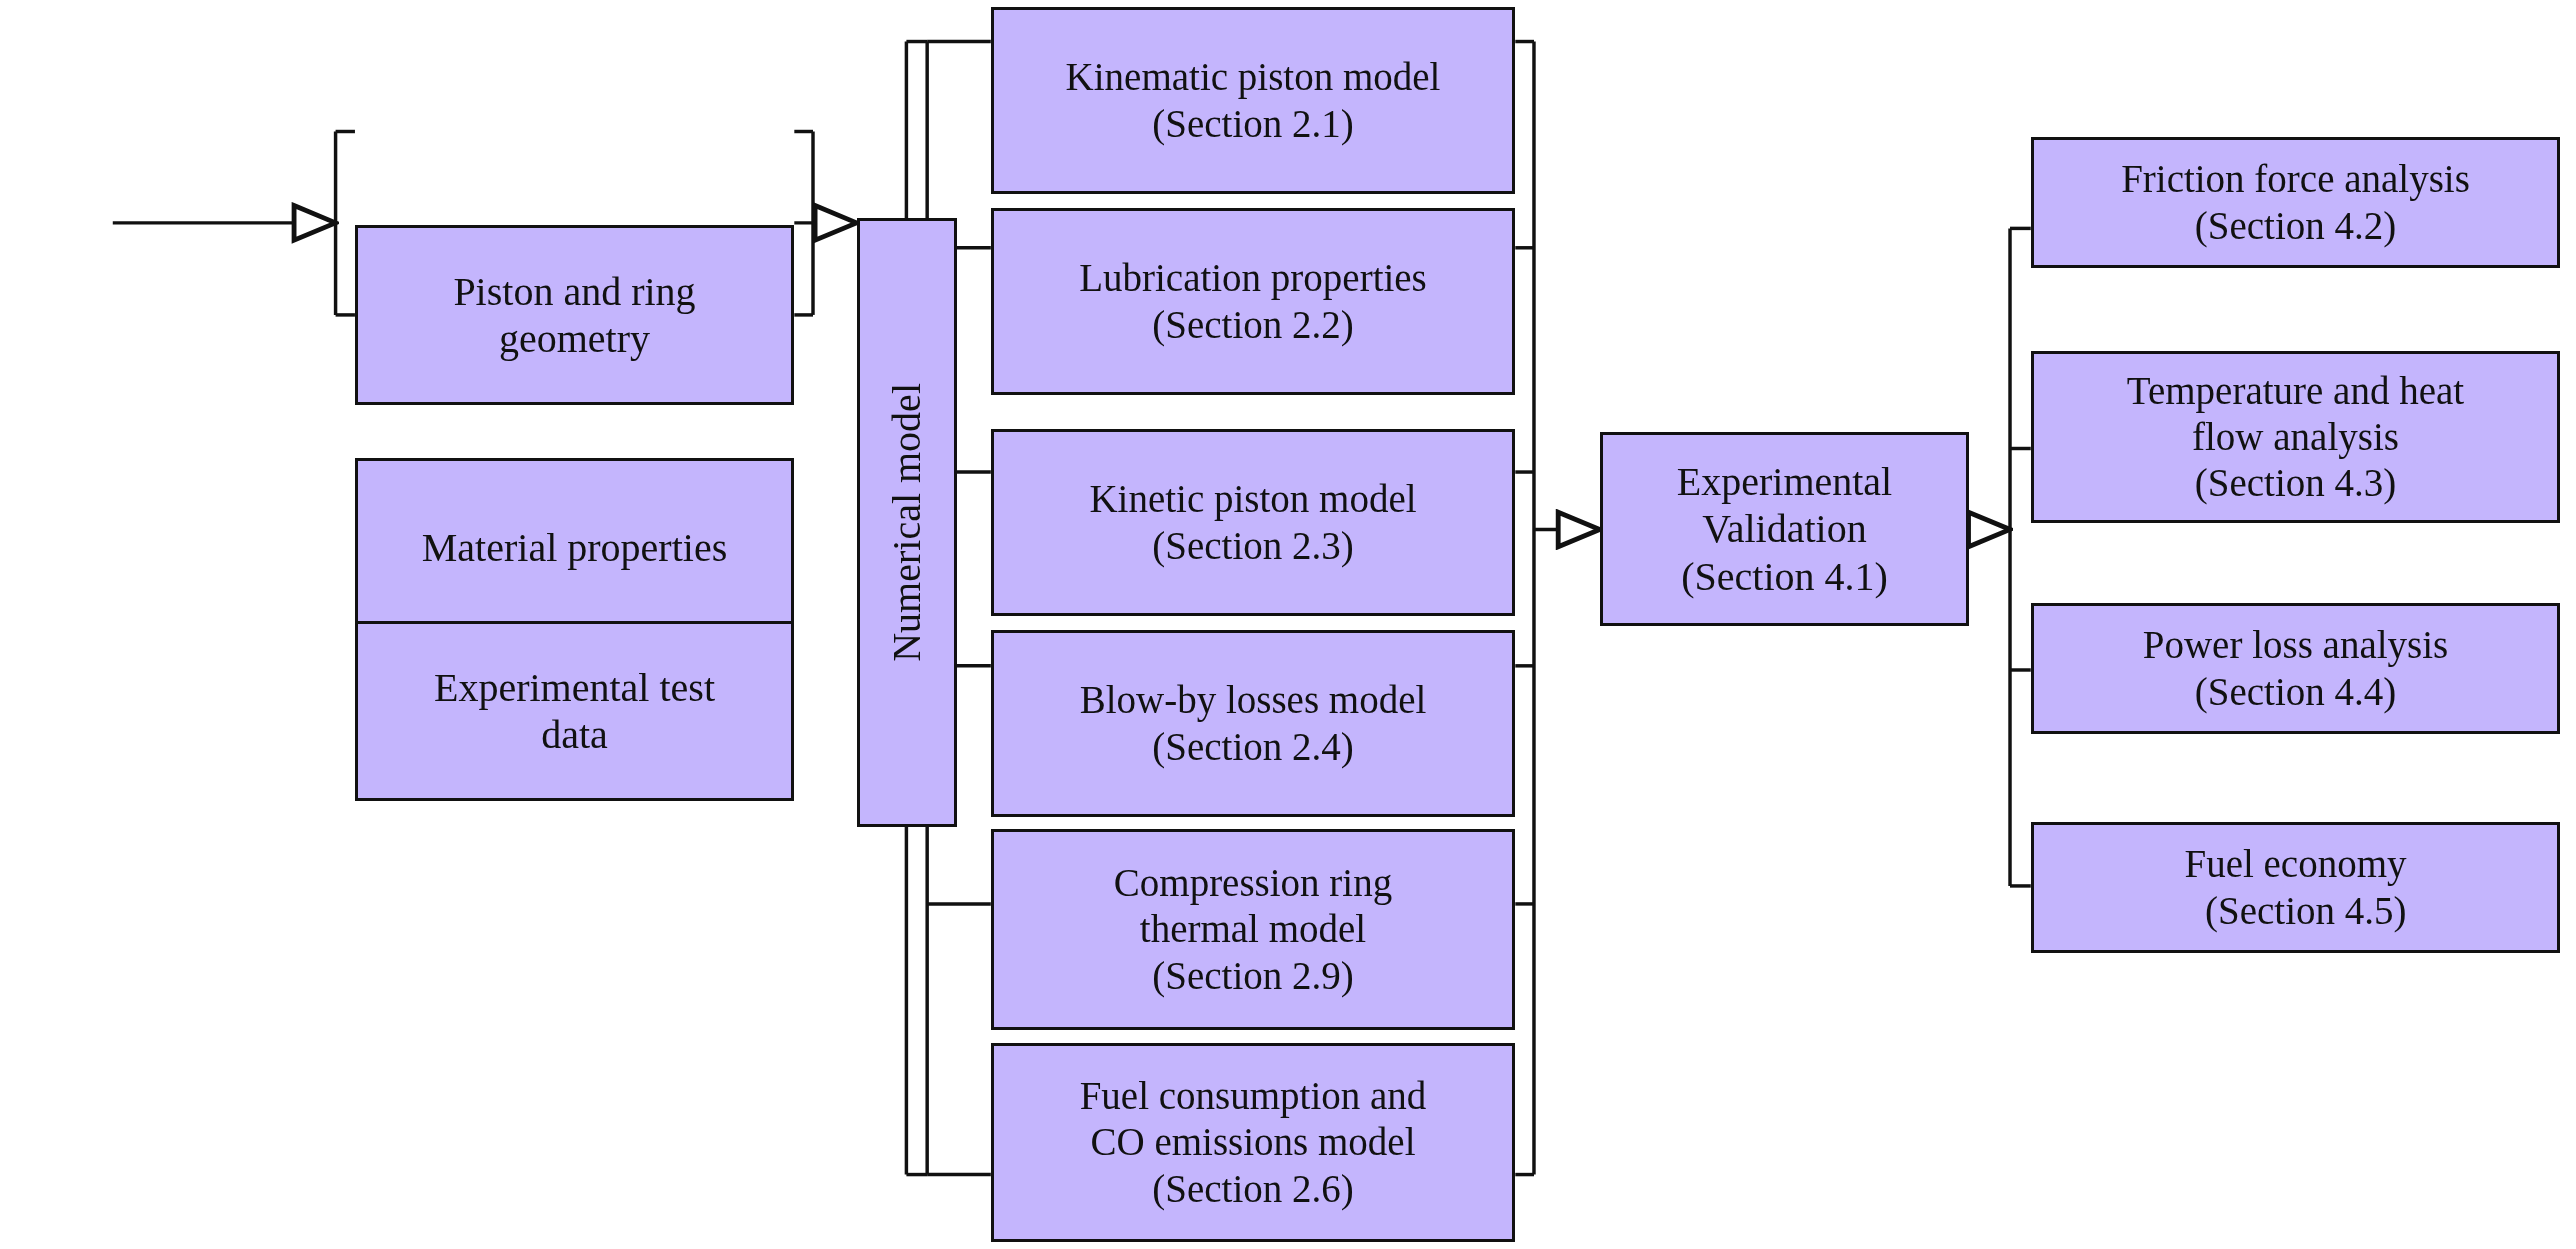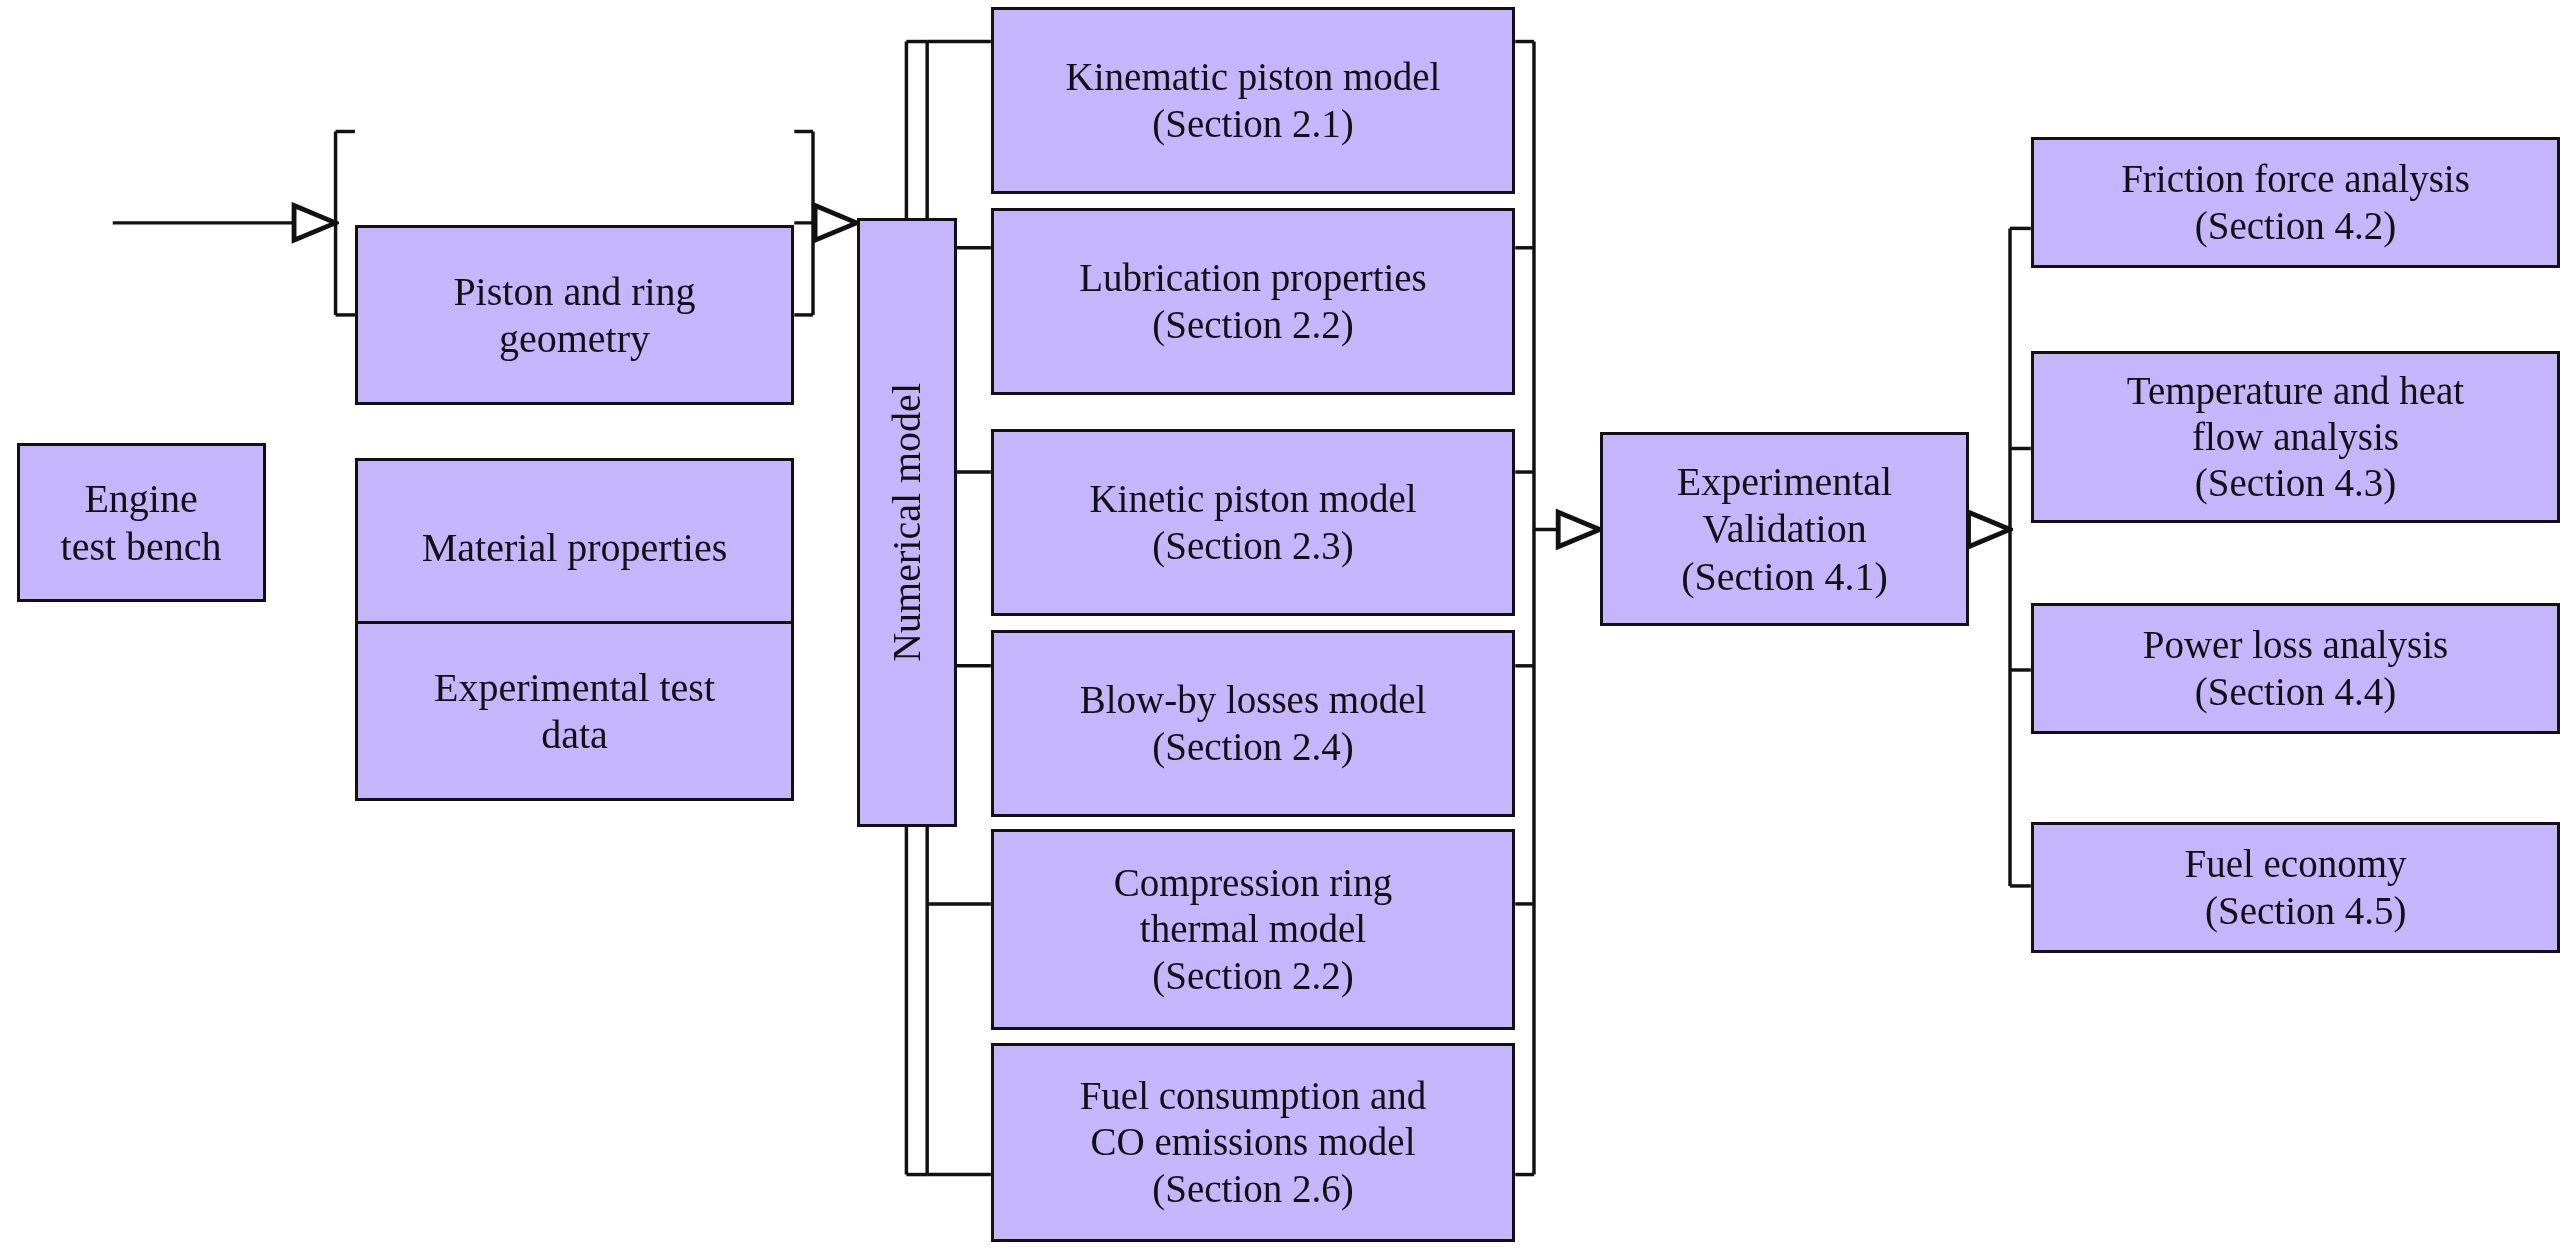--- a/index.html
+++ b/index.html
@@ -99,24 +99,20 @@
       <path d="M2845,765 L2905,765" marker-end="url(#openArrow)"></path>
       <path d="M2905,330 L2905,1280"></path>
       <path d="M2905,330 L2935,330"></path>
       <path d="M2905,648 L2935,648"></path>
       <path d="M2905,968 L2935,968"></path>
       <path d="M2905,1280 L2935,1280"></path>
 
     </g>
   </svg>
 
-  <div class="node f-lg" style="left:16.6px; top:443px; width:249px; height:159px;">
-    <span class="label">Engine
-test bench</span>
-  </div>
 
   <div class="node f-lg" style="left:355px; top:225px; width:439px; height:180px;">
     <span class="label">Piston and ring
 geometry</span>
   </div>
 
   <div class="node f-lg" style="left:355px; top:422px; width:439px; height:180px;margin-top:36px;">
     <span class="label">Material properties</span>
   </div>
 
@@ -145,21 +141,21 @@
   </div>
 
   <div class="node f-md" style="left:991px; top:630px; width:524px; height:187px;">
     <span class="label">Blow-by losses model
 (Section 2.4)</span>
   </div>
 
   <div class="node f-md" style="left:991px; top:829px; width:524px; height:201px;">
     <span class="label">Compression ring
 thermal model
-(Section 2.2)</span>
+(Section 2.9)</span>
   </div>
 
   <div class="node f-md" style="left:991px; top:1043px; width:524px; height:199px;align-items:center;">
     <span class="label">Fuel consumption and
 CO emissions model
 (Section 2.6)</span>
   </div>
 
   <div class="node f-lg" style="left:1600px; top:432px; width:369px; height:194px;">
     <span class="label">Experimental

